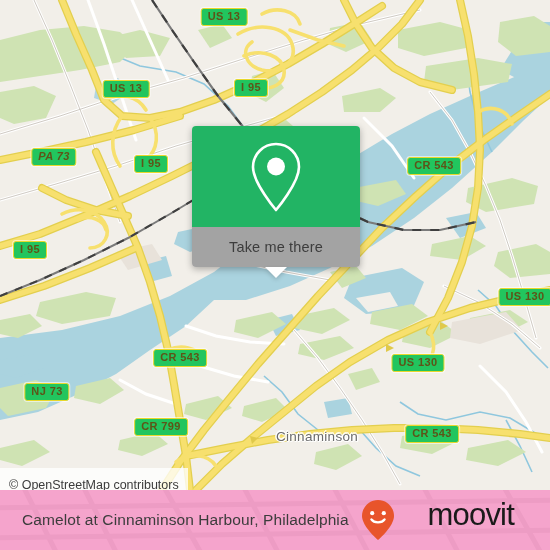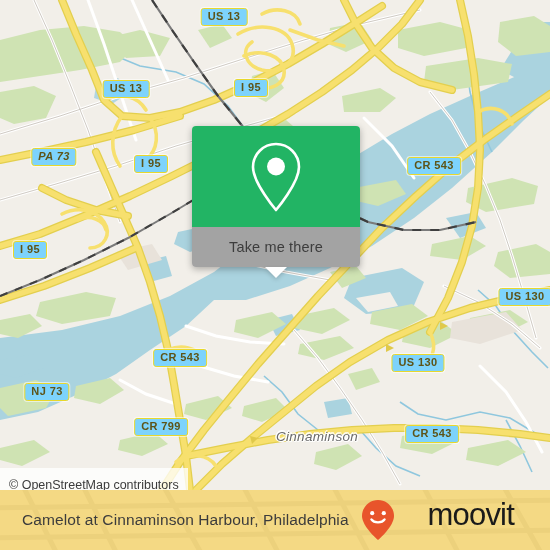--- a/index.html
+++ b/index.html
@@ -21,21 +21,21 @@
     left: 0; top: 0;
     width: 550px; height: 490px;
     overflow: hidden;
     background: #f2efe9;
   }
   #map-svg { position: absolute; left: 0; top: 0; display: block; }
 
   
   .shield {
     position: absolute;
-    background: #7dd3fc;
+    background: #22c55e;
     border: 1.5px solid #e8d82c;
     border-radius: 3px;
     color: #5d5418;
     font-size: 11px;
     font-weight: bold;
     letter-spacing: 0.4px;
     padding: 2px 6px 3px 6px;
     line-height: 11px;
     white-space: nowrap;
     box-shadow: 0 0 0 1px rgba(255,255,255,0.55);
@@ -47,21 +47,20 @@
     position: absolute;
     transform: translate(-50%, -50%);
     color: #6b6b6b;
     font-size: 13.5px;
     letter-spacing: 0.3px;
     white-space: nowrap;
     text-shadow:
       1.5px 0 0 rgba(255,255,255,0.9), -1.5px 0 0 rgba(255,255,255,0.9),
       0 1.5px 0 rgba(255,255,255,0.9), 0 -1.5px 0 rgba(255,255,255,0.9),
       1px 1px 0 rgba(255,255,255,0.9), -1px -1px 0 rgba(255,255,255,0.9);
-    font-style: italic;
   }
 
   
   #popup {
     position: absolute;
     left: 192px; top: 126px;
     width: 168px;
     border-radius: 4px;
     box-shadow: 0 2px 7px rgba(0,0,0,0.30);
     overflow: visible;
@@ -110,21 +109,21 @@
     padding: 10px 9px 5px 9px;
     white-space: nowrap;
     z-index: 30;
   }
 
   
   #footer {
     position: absolute;
     left: 0; top: 490px;
     width: 550px; height: 60px;
-    background: #eab308;
+    background: #ec4899;
     display: flex;
     align-items: center;
     z-index: 50;
     overflow: hidden;
   }
   #footer-watermark {
     position: absolute; left: 0; top: 0;
     width: 550px; height: 60px;
     opacity: 0.5;
   }

